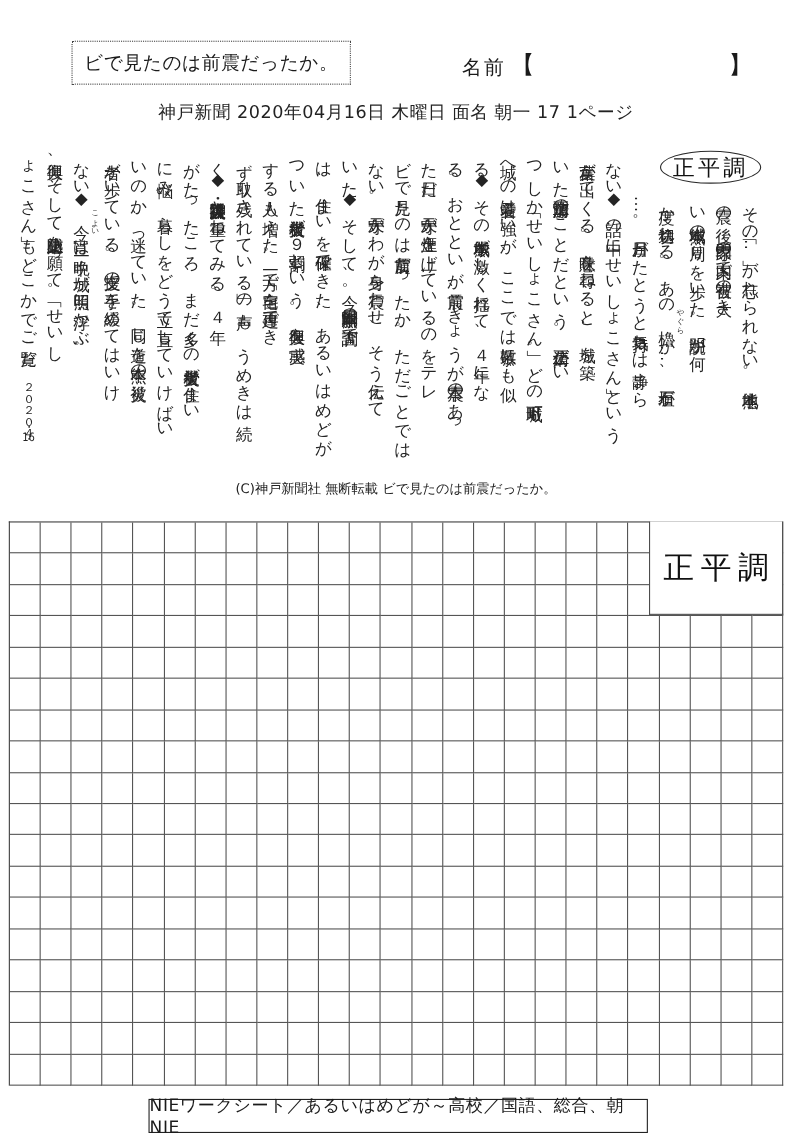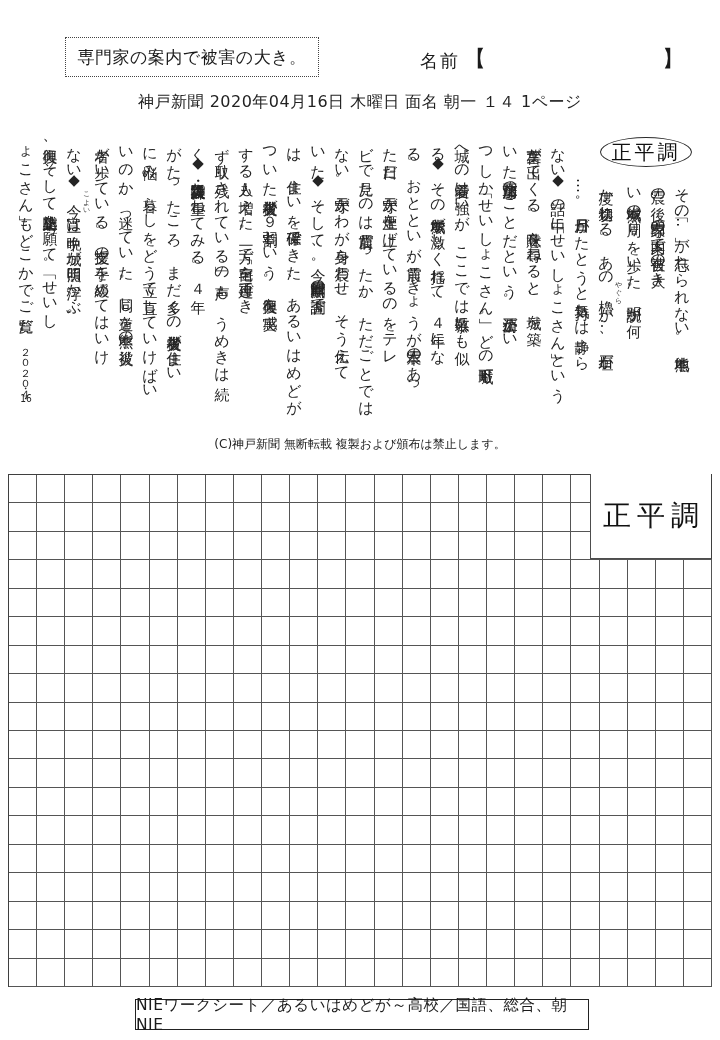--- a/index.html
+++ b/index.html
@@ -49,28 +49,28 @@
 
   
   .footer-box { left:135px; top:999px; width:454px; height:31px;
     border:1px solid #222; display:flex; align-items:center; justify-content:center;
     font-size:15.5px; letter-spacing:0.5px; }
 </style>
 </head>
 <body>
 
 <div class="abs instruction-box">
-  <span>専門家の案内で被害の大き。</span>
+  <span>ビで見たのは前震だったか。</span>
 </div>
 
 <span class="abs name-label">名前</span>
 <span class="abs bracket open">【</span>
 <span class="abs bracket close">】</span>
 
-<div class="abs source-line">神戸新聞 2020年04月16日 木曜日 面名 朝一 １４ 1ページ</div>
+<div class="abs source-line">神戸新聞 2020年04月16日 木曜日 面名 朝一 17 1ページ</div>
 
 <div class="abs article">
   <div class="article-title-oval">
     <span>正平調</span>
   </div>
   <div class="article-columns">
       <div class="col short">その「…」が忘れられない。熊本地</div>
       <div class="col short">震の後、専門家の案内で被害の大き</div>
       <div class="col short">い熊本城の周りを歩いた。説明が何</div>
       <div class="col short">度か途切れる。あの<ruby>櫓<rt>やぐら</rt></ruby>が…、石垣が</div>
@@ -94,21 +94,21 @@
       <div class="col">がたったころ、まだ多くの被災者が住まい</div>
       <div class="col">に悩み、暮らしをどう立て直していけばい</div>
       <div class="col">いのか、迷っていた。同じ道を熊本の被災</div>
       <div class="col">者が歩いている。支援の手を緩めてはいけ</div>
       <div class="col">ない◆<ruby>今宵<rt>こよい</rt></ruby>は一晩中、城が照明に浮かぶ。</div>
       <div class="col">復興、そして感染防止を願って。「せいし</div>
       <div class="col">ょこさん」もどこかでご覧だ。<span class="date">２０２０・４・</span><span class="date tcy">16</span></div>
     </div>
 </div>
 
-<div class="abs copyright-line">(C)神戸新聞 無断転載 複製および頒布は禁止します。</div>
+<div class="abs copyright-line">(C)神戸新聞社 無断転載 ビで見たのは前震だったか。</div>
 
 <div class="abs grid-wrap">
   <div class="manuscript-grid" style="grid-template-columns: repeat(25, 1fr); grid-template-rows: repeat(18, 1fr);">
       <div class="cell" style="border-color: rgb(85, 85, 85);"></div>
       <div class="cell" style="border-color: rgb(85, 85, 85);"></div>
       <div class="cell" style="border-color: rgb(85, 85, 85);"></div>
       <div class="cell" style="border-color: rgb(85, 85, 85);"></div>
       <div class="cell" style="border-color: rgb(85, 85, 85);"></div>
       <div class="cell" style="border-color: rgb(85, 85, 85);"></div>
       <div class="cell" style="border-color: rgb(85, 85, 85);"></div>

